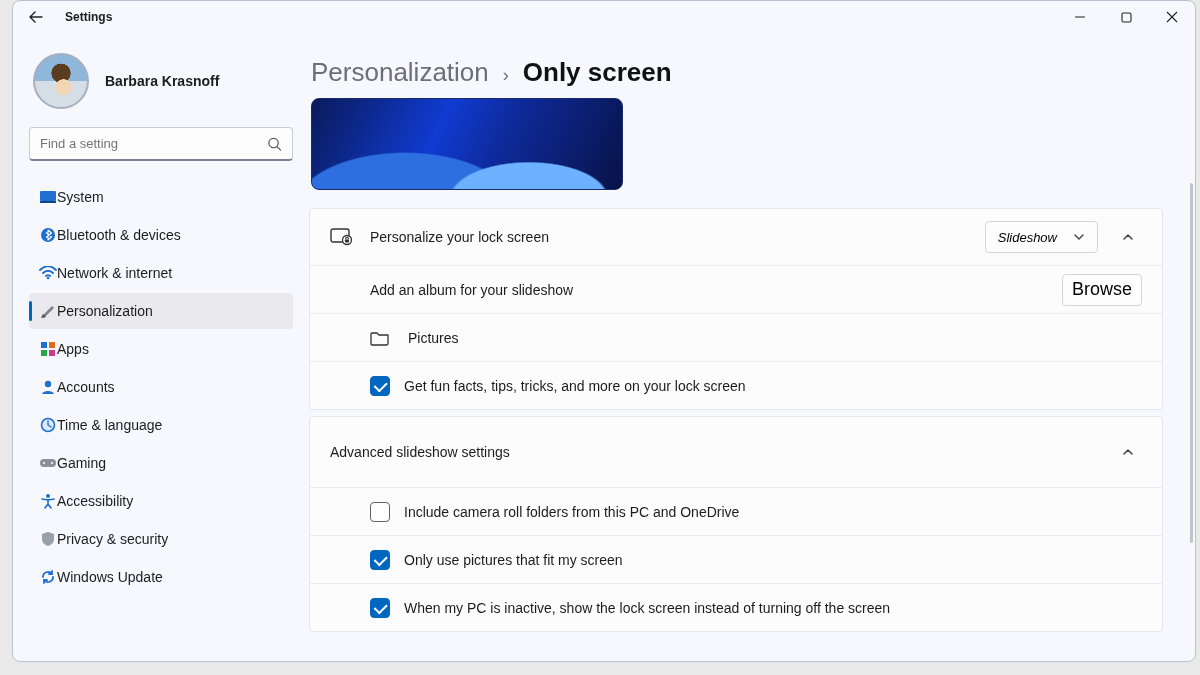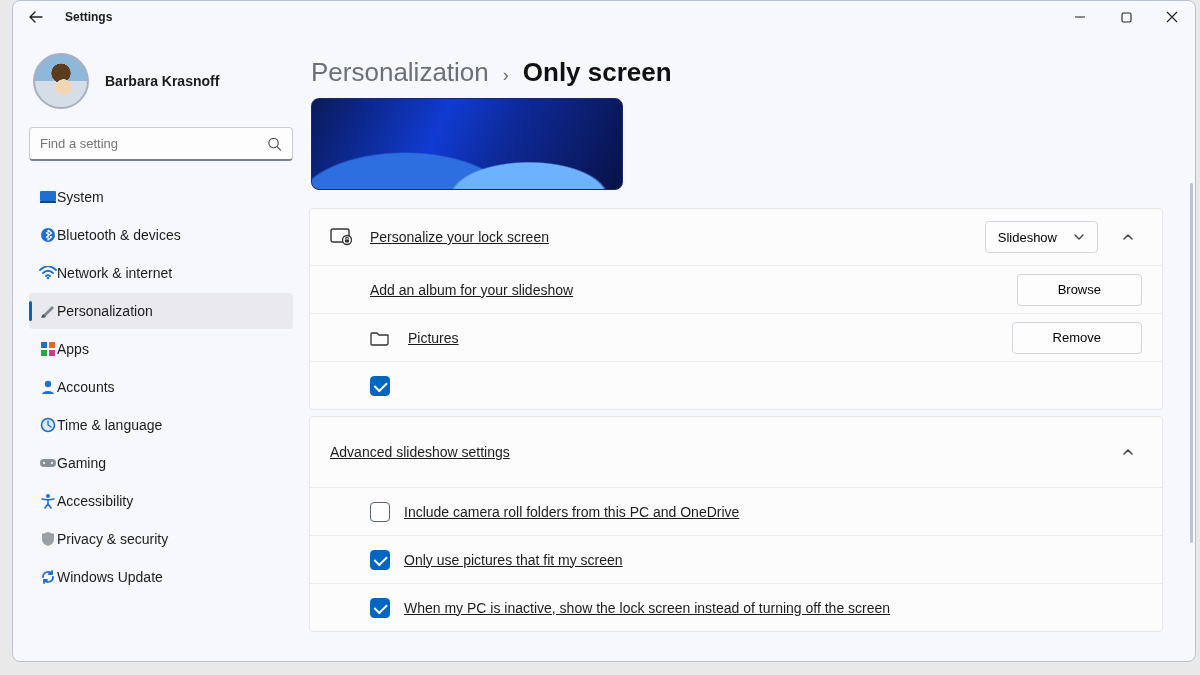--- a/index.html
+++ b/index.html
@@ -68,31 +68,32 @@
   }
   .card {
     background:#fcfcfd; border:1px solid #e5e7ec; border-radius:4px; margin-bottom:6px;
   }
   .row {
     display:flex; align-items:center; min-height:56px; padding:0 20px;
     border-top:1px solid #e9ebef;
   }
   .row:first-child { border-top:none; }
   .row-ico { width:22px; height:22px; margin-right:18px; display:flex; align-items:center; justify-content:center; color:#333; }
-  .row-label { font-size:14px; color:#1c1c1c; flex:1;text-decoration:underline; }
+  .row-label { font-size:14px; color:#1c1c1c; flex:1; }
   .row-sub .row-label { padding-left:40px; }
   .select {
     display:flex; align-items:center; gap:16px; height:32px; padding:0 12px;
     border:1px solid #d2d5db; border-radius:4px; background:#fdfdfe; font-size:13px; cursor:pointer;
     margin-right:16px;
+    font-style:italic;
   }
   .chev { width:28px; height:28px; display:flex; align-items:center; justify-content:center; cursor:pointer; }
   .btn {
-    height:32px; padding:0 40px; border:1px solid #d2d5db; border-radius:4px;
-    background:#fdfdfe; font-size:13px; cursor:pointer;
+    height:32px; padding:0 9px; border:1px solid #d2d5db; border-radius:4px;
+    background:#fdfdfe; font-size:18px; cursor:pointer;
   }
   .folder-row { padding-left:60px; gap:18px; }
   .chk {
     width:20px; height:20px; border:1.5px solid #5b6270; border-radius:4px; margin-right:14px;
     display:flex; align-items:center; justify-content:center; cursor:pointer; background:#fff;
   }
   .chk.checked { background:#0067c0; border-color:#0067c0; }
   .chk.checked::after {
     content:""; width:6px; height:10px; border:solid #fff; border-width:0 2px 2px 0;
     transform:rotate(45deg) translateY(-1px);
@@ -298,25 +299,25 @@
             <button class="btn">Browse</button>
           </div>
 
           <div class="row folder-row" style="min-height:48px;">
             <span>
               <svg width="20" height="16" viewBox="0 0 20 16">
                   <path d="M2 3h5l2 2h9v8a2 2 0 0 1-2 2H2a1 1 0 0 1-1-1V4a1 1 0 0 1 1-1z" stroke="#333" stroke-width="1.3" fill="none" stroke-linejoin="round"></path>
                 </svg>
             </span>
             <span class="row-label" style="padding-left:0">Pictures</span>
-            <button class="btn">Remove</button>
           </div>
 
           <div class="row chk-row" style="min-height:48px;">
             <div class="chk checked"></div>
+            <span class="row-label" style="padding-left:0">Get fun facts, tips, tricks, and more on your lock screen</span>
           </div>
         </div>
 
         <div class="card">
           <div class="row section-head">
             <span class="row-label" style="font-size:14px;">Advanced slideshow settings</span>
             <div class="chev">
               <svg width="14" height="14" viewBox="0 0 14 14">
                   <path d="M3 9l4-4 4 4" stroke="#444" stroke-width="1.5" fill="none" stroke-linecap="round" stroke-linejoin="round"></path>
                 </svg>

